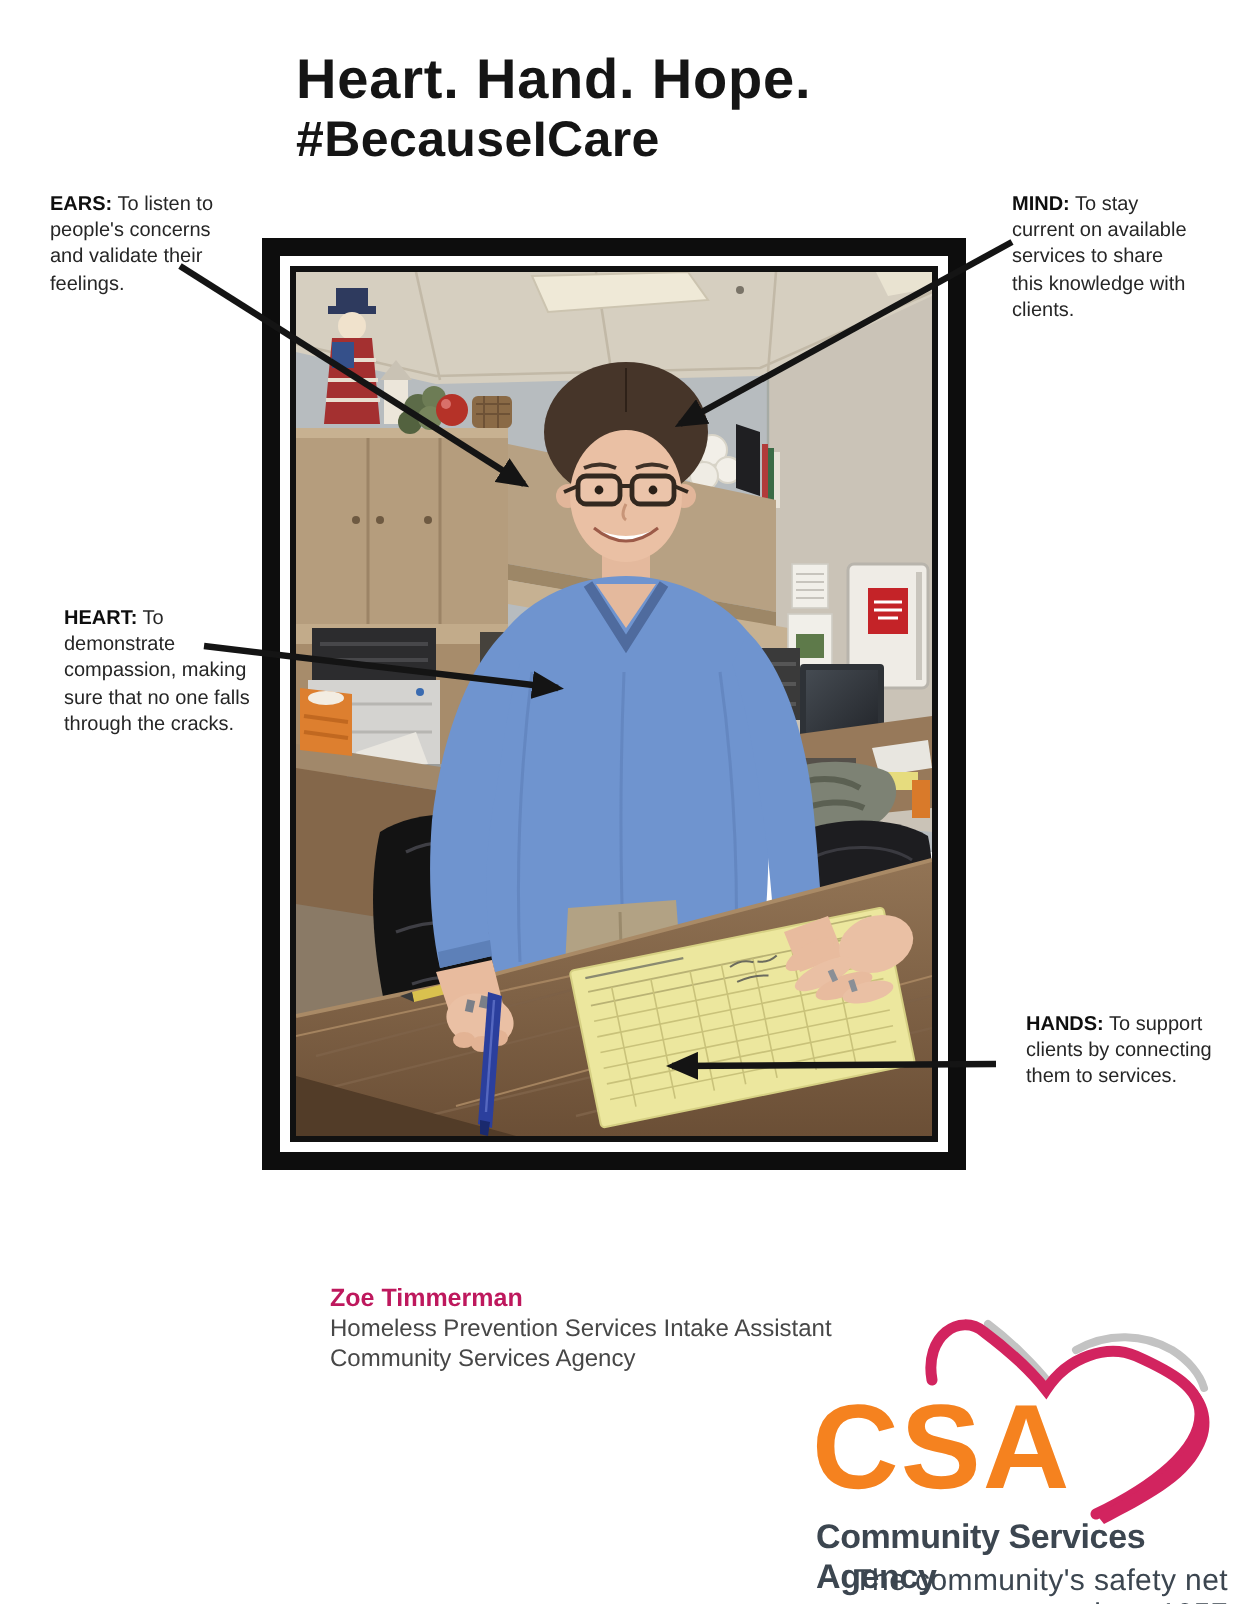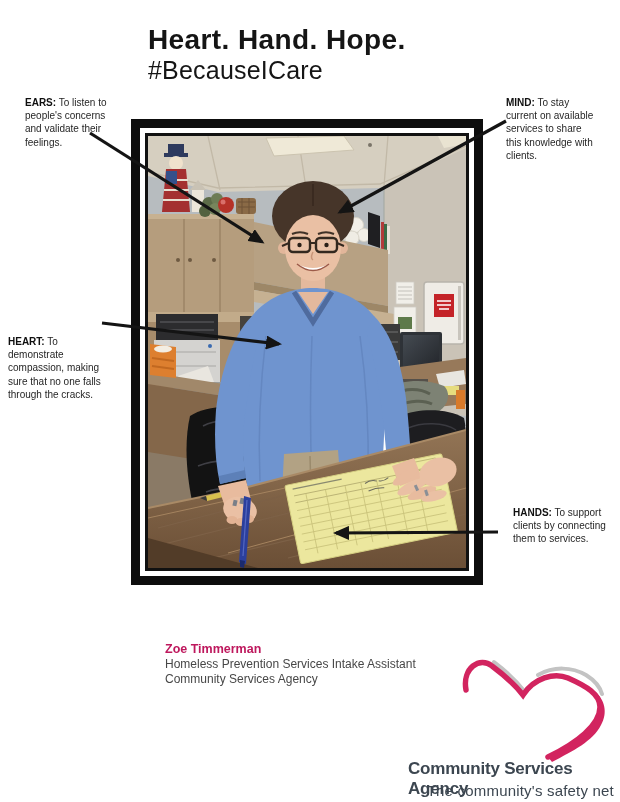--- a/index.html
+++ b/index.html
@@ -1,27 +1,27 @@
 <!DOCTYPE html>
 <html><head>
 <meta charset="utf-8">
 <style>
   html,body{margin:0;padding:0;background:#ffffff;}
   .page{position:relative;width:620px;height:802px;background:#ffffff;overflow:hidden;
         font-family:"Liberation Sans",sans-serif;color:#222;}
   
   .title{position:absolute;left:148px;top:24px;}
   .t1{font-size:28px;font-weight:bold;color:#151515;letter-spacing:.4px;line-height:31px;}
-  .t2{font-size:25px;font-weight:normal;color:#151515;letter-spacing:.2px;line-height:28px;margin-top:1px;}
+  .t2{font-size:25px;font-weight:bold;color:#151515;letter-spacing:.2px;line-height:28px;margin-top:1px;}
   
   .callout{position:absolute;font-size:10px;line-height:1.32;color:#262626;}
   .callout b{color:#0f0f0f;}
   .co-ears{left:25px;top:96px;width:88px;}
   .co-mind{left:506px;top:96px;width:92px;}
-  .co-heart{left:8px;top:303px;width:98px;margin-top:32px;}
+  .co-heart{left:32px;top:303px;width:98px;}
   .co-hands{left:501px;top:506px;width:106px;margin-left:12px;}
   
   .frame{position:absolute;left:131px;top:119px;width:352px;height:466px;box-sizing:border-box;
          border:9px solid #0d0d0d;background:#ffffff;padding:5px;z-index:1;}
   .frame-inner{width:318px;height:432px;box-sizing:content-box;border:3px solid #111;overflow:hidden;}
   .frame-inner svg{display:block;}
   
   .arrows{position:absolute;left:0;top:0;width:620px;height:802px;z-index:3;pointer-events:none;}
   
   .footer{position:absolute;left:165px;top:642px;}
@@ -287,16 +287,17 @@
     <div class="f-name">Zoe Timmerman</div>
     <div class="f-line">Homeless Prevention Services Intake Assistant</div>
     <div class="f-line">Community Services Agency</div>
   </div>
 
   <svg class="logo-heart" viewBox="0 0 166 118">
     <path d="M42,12 C54,21 66,33 73,42 M86,25 C102,16 120,17 134,25 C142,30 148,37 150,44" stroke="#C3C3C3" stroke-width="4" fill="none" stroke-linecap="round"></path>
     <path d="M14,40 C10,18 28,6 40,16 C52,25 64,36 71,45 C82,28 102,22 116,28 C134,36 148,44 148,57 C148,75 125,93 96,107" stroke="#D2245F" stroke-width="5.5" fill="none" stroke-linecap="round"></path>
     <path d="M96,107 C125,93 148,75 148,57 C148,51 146,45 142,41 C153,49 156,63 149,75 C141,91 121,101 100,112 Z" fill="#D2245F"></path>
   </svg>
+  <div class="csa-word">CSA</div>
   <div class="csa-name">Community Services Agency</div>
   <div class="csa-tagline">The community's safety net since 1957</div>
 
 </div>
 
 </body></html>

